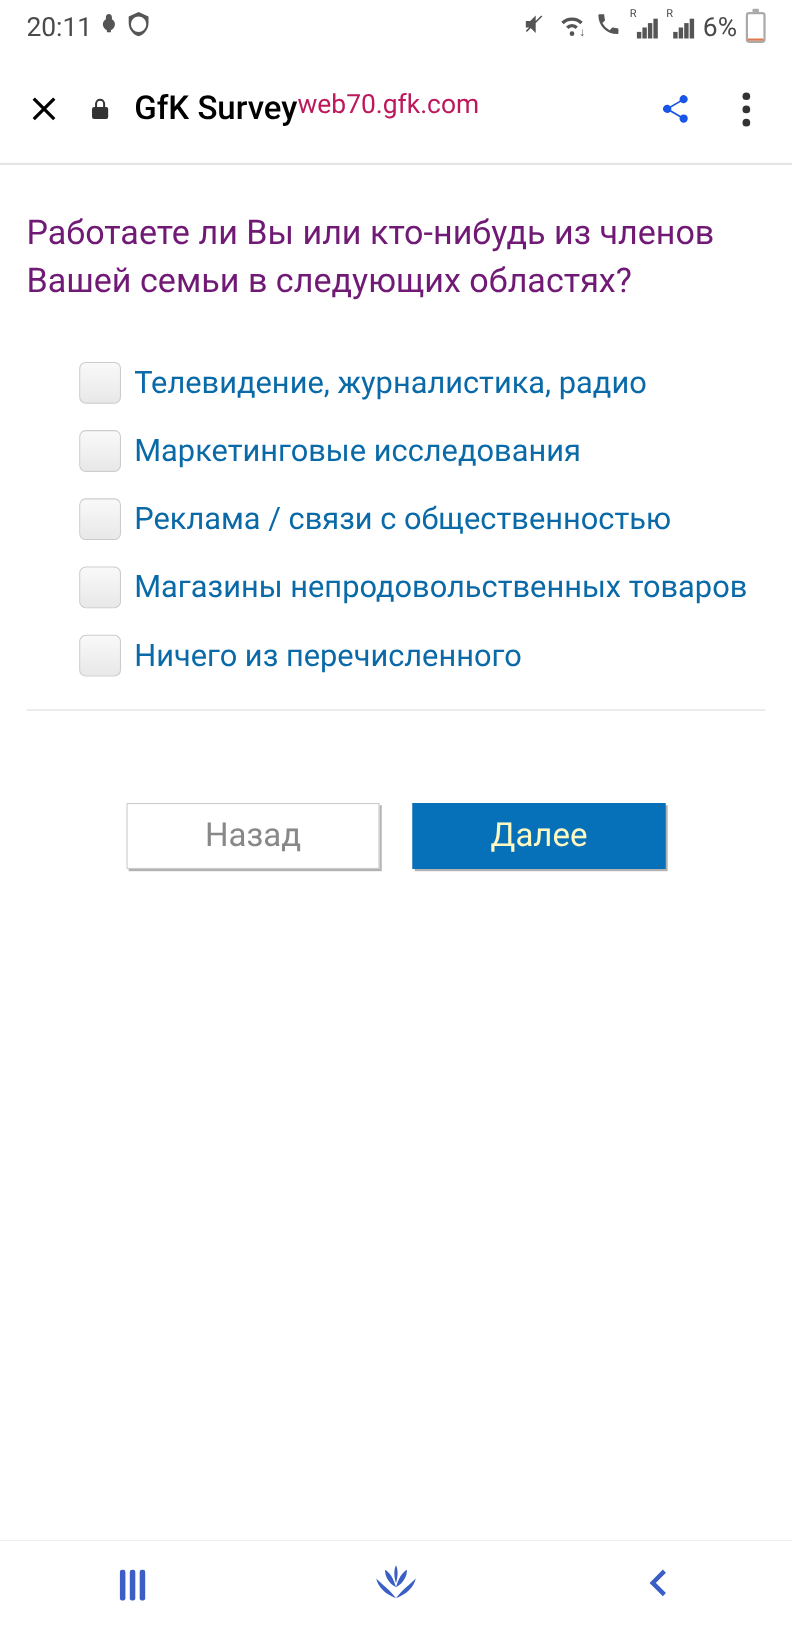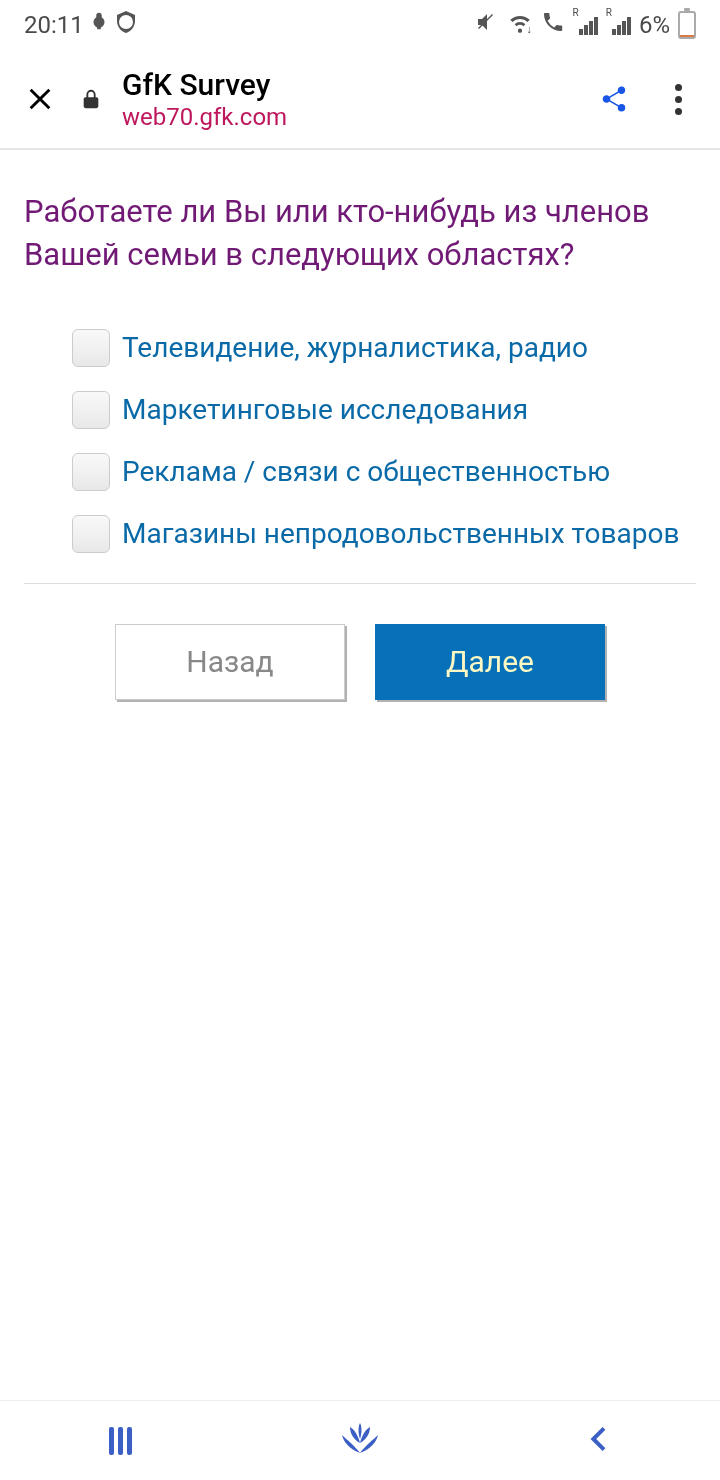--- a/index.html
+++ b/index.html
@@ -36,21 +36,21 @@
     .close-btn {
       width: 40px;
       height: 40px;
       display: flex;
       align-items: center;
       justify-content: center;
     }
     .close-btn svg { width: 28px; height: 28px; }
     .lock-icon { display: flex; align-items: center; }
     .lock-icon svg { width: 22px; height: 22px; }
-    .url-section { flex: 1; display: flex; flex-direction: column; }
+    .url-section { flex: 1; display: flex; }
     .page-title { font-size: 30px; font-weight: 500; color: #000; line-height: 1.2; }
     .page-url { font-size: 24px; color: #be185d; line-height: 1.2; }
     .share-btn, .menu-btn {
       width: 44px; height: 44px;
       display: flex; align-items: center; justify-content: center;
     }
     .share-btn svg { width: 30px; height: 30px; }
     .menu-dots { display: flex; flex-direction: column; gap: 5px; }
     .menu-dots span { width: 7px; height: 7px; background: #333; border-radius: 50%; }
     .content {
@@ -91,27 +91,28 @@
       background: #ddd;
       margin: 30px 0 40px;
     }
     .nav-buttons {
       display: flex;
       justify-content: center;
       gap: 30px;
     }
     .btn {
       width: 230px;
-      height: 76px;
+      height: 60px;
       font-size: 30px;
       display: flex;
       align-items: center;
       justify-content: center;
       border: 1px solid #ccc;
       box-shadow: 2px 2px 0 rgba(0,0,0,0.3);
+      margin-top: 44px;
     }
     .btn-back { background: #fff; color: #888; }
     .btn-next { background: #0671b8; color: #fef9c3; border-color: #0671b8; }
     .bottom-nav {
       height: 80px;
       display: flex;
       align-items: center;
       justify-content: space-around;
       border-top: 1px solid #eee;
       background: #fff;
@@ -251,20 +252,24 @@
       <div class="option-label">Маркетинговые исследования</div>
     </div>
     <div class="option">
       <div class="checkbox"></div>
       <div class="option-label">Реклама / связи с общественностью</div>
     </div>
     <div class="option">
       <div class="checkbox"></div>
       <div class="option-label">Магазины непродовольственных товаров</div>
     </div>
+    <div class="option">
+      <div class="checkbox"></div>
+      <div class="option-label">Ничего из перечисленного</div>
+    </div>
   </div>
   <div class="divider"></div>
   <div class="nav-buttons">
     <div class="btn btn-back">Назад</div>
     <div class="btn btn-next">Далее</div>
   </div>
 </div>
 
 <div class="bottom-nav">
   <div class="nav-item">

